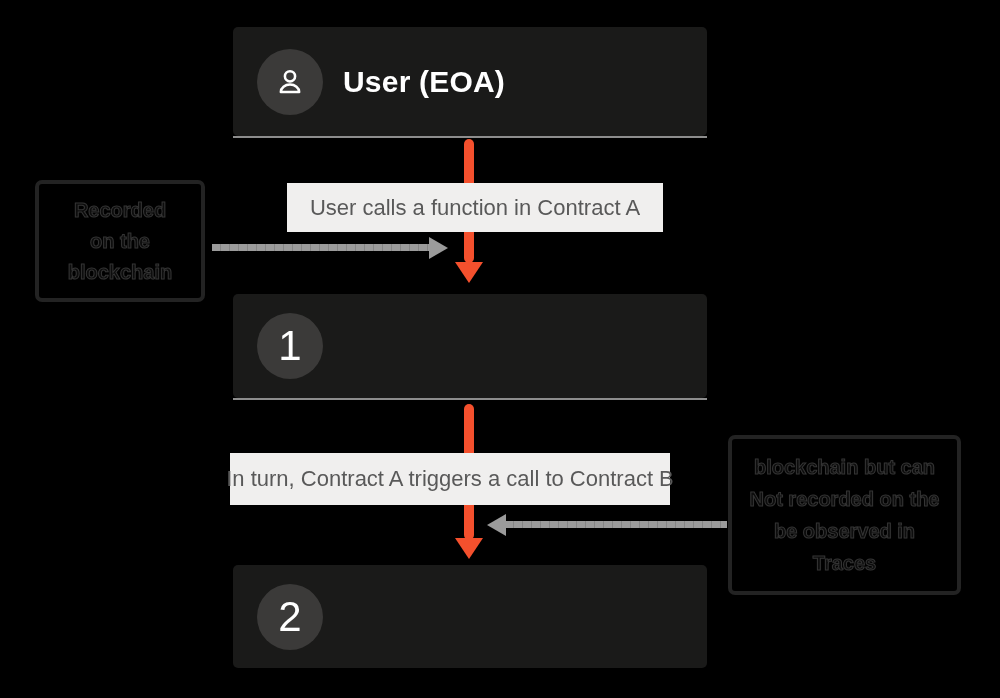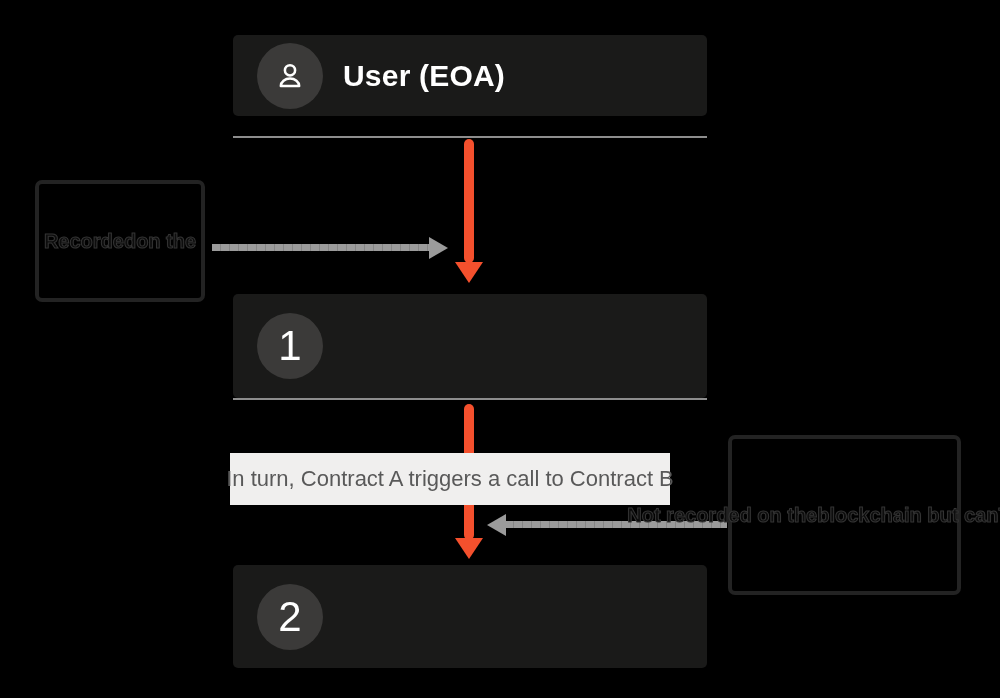--- a/index.html
+++ b/index.html
@@ -57,21 +57,21 @@
     border-left:19px solid var(--gray-arrow);
   }
   .hhead-left{
     position:absolute;width:0;height:0;z-index:1;
     border-top:11px solid transparent;border-bottom:11px solid transparent;
     border-right:19px solid var(--gray-arrow);
   }
   
   .note{
     position:absolute;background:#000;border:4px solid var(--note-border);
-    border-radius:7px;box-sizing:border-box;display:flex;
+    border-radius:7px;box-sizing:border-box;display:flex;flex-direction:column;
     align-items:center;justify-content:center;z-index:3;
   }
   .note .nline{
     color:var(--note-text);font-weight:700;font-size:20px;line-height:31px;
     -webkit-text-stroke:1px #343434;text-shadow:0 0 1px rgba(90,90,90,.55);
     white-space:nowrap;
   }
   .user-icon-svg{display:block;}
 </style>
 </head>
@@ -84,51 +84,54 @@
 
   <div class="vline" style="left:464px;top:404px;height:136px;"></div>
   <div class="vhead" style="left:455px;top:538px;"></div>
 
   <div class="hline" style="left:212px;top:244px;width:218px;"></div>
   <div class="hhead-right" style="left:429px;top:237px;"></div>
 
   <div class="hline" style="left:505px;top:521px;width:222px;"></div>
   <div class="hhead-left" style="left:487px;top:514px;"></div>
 
-  <div class="node" style="top:35px;height:81px;">
+  <div class="node" style="top:27px;height:109px;">
     <div class="badge">
       <svg class="user-icon-svg" width="36" height="36" viewBox="0 0 24 24" fill="none" stroke="#ffffff" stroke-width="1.7" stroke-linejoin="round" stroke-linecap="round">
         <circle cx="12" cy="8.2" r="3.4"></circle>
         <path d="M5.9 18.6 a6.1 4.9 0 0 1 12.2 0 Z"></path>
       </svg>
     </div>
     <div class="title">User (EOA)</div>
   </div>
   <div class="underline" style="top:136px;"></div>
 
+  <div class="edge-label" style="left:287px;top:183px;width:376px;height:49px;">User calls a function in Contract A</div>
 
   <div class="node" style="top:294px;height:104px;">
     <div class="badge">
       <span class="num">1</span>
     </div>
   </div>
   <div class="underline" style="top:398px;"></div>
 
   <div class="edge-label" style="left:230px;top:453px;width:440px;height:52px;">In turn, Contract A triggers a call to Contract B</div>
 
   <div class="node" style="top:565px;height:103px;">
     <div class="badge">
       <span class="num">2</span>
     </div>
   </div>
 
   <div class="note" style="left:35px;top:180px;width:170px;height:122px;">
     <div class="nline">Recorded</div>
     <div class="nline">on the</div>
+    <div class="nline">blockchain</div>
   </div>
 
   <div class="note" style="left:728px;top:435px;width:233px;height:160px;">
+    <div class="nline" style="line-height:32px;">blockchain but can</div>
     <div class="nline" style="line-height:32px;">Not recorded on the</div>
-    <div class="nline" style="line-height:32px;">blockchain but can</div>
+    <div class="nline" style="line-height:32px;">be observed in</div>
     <div class="nline" style="line-height:32px;text-align:right;">Traces</div>
   </div>
 
 </div>
 
 </body></html>

